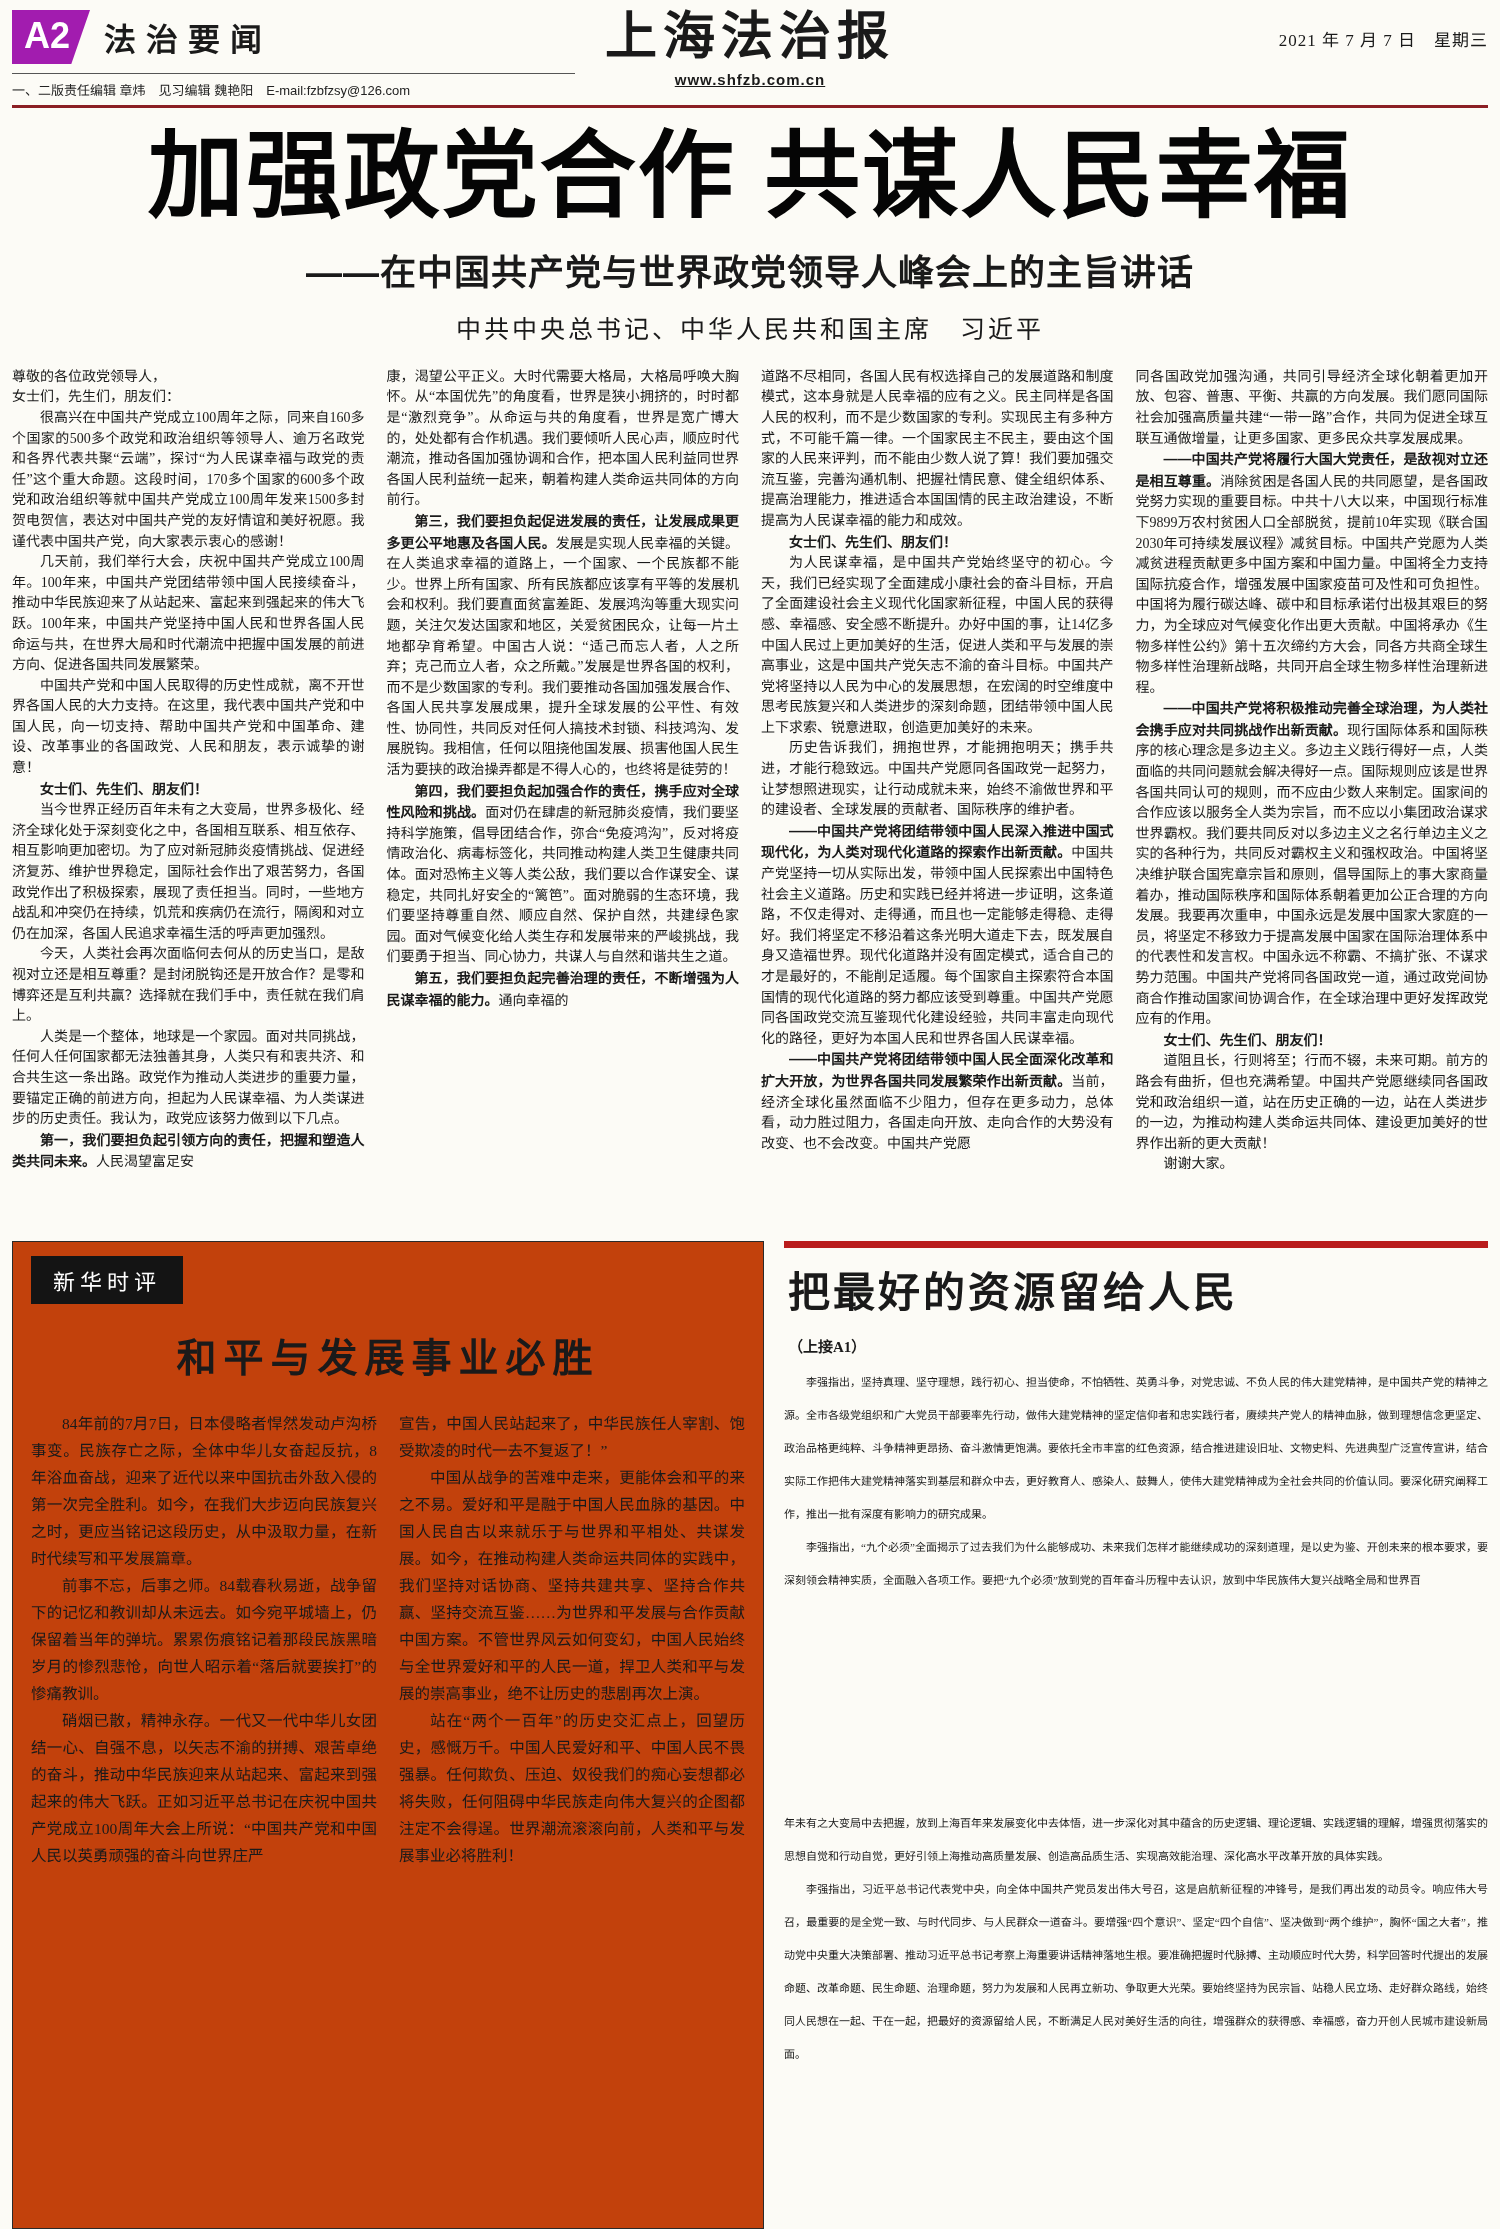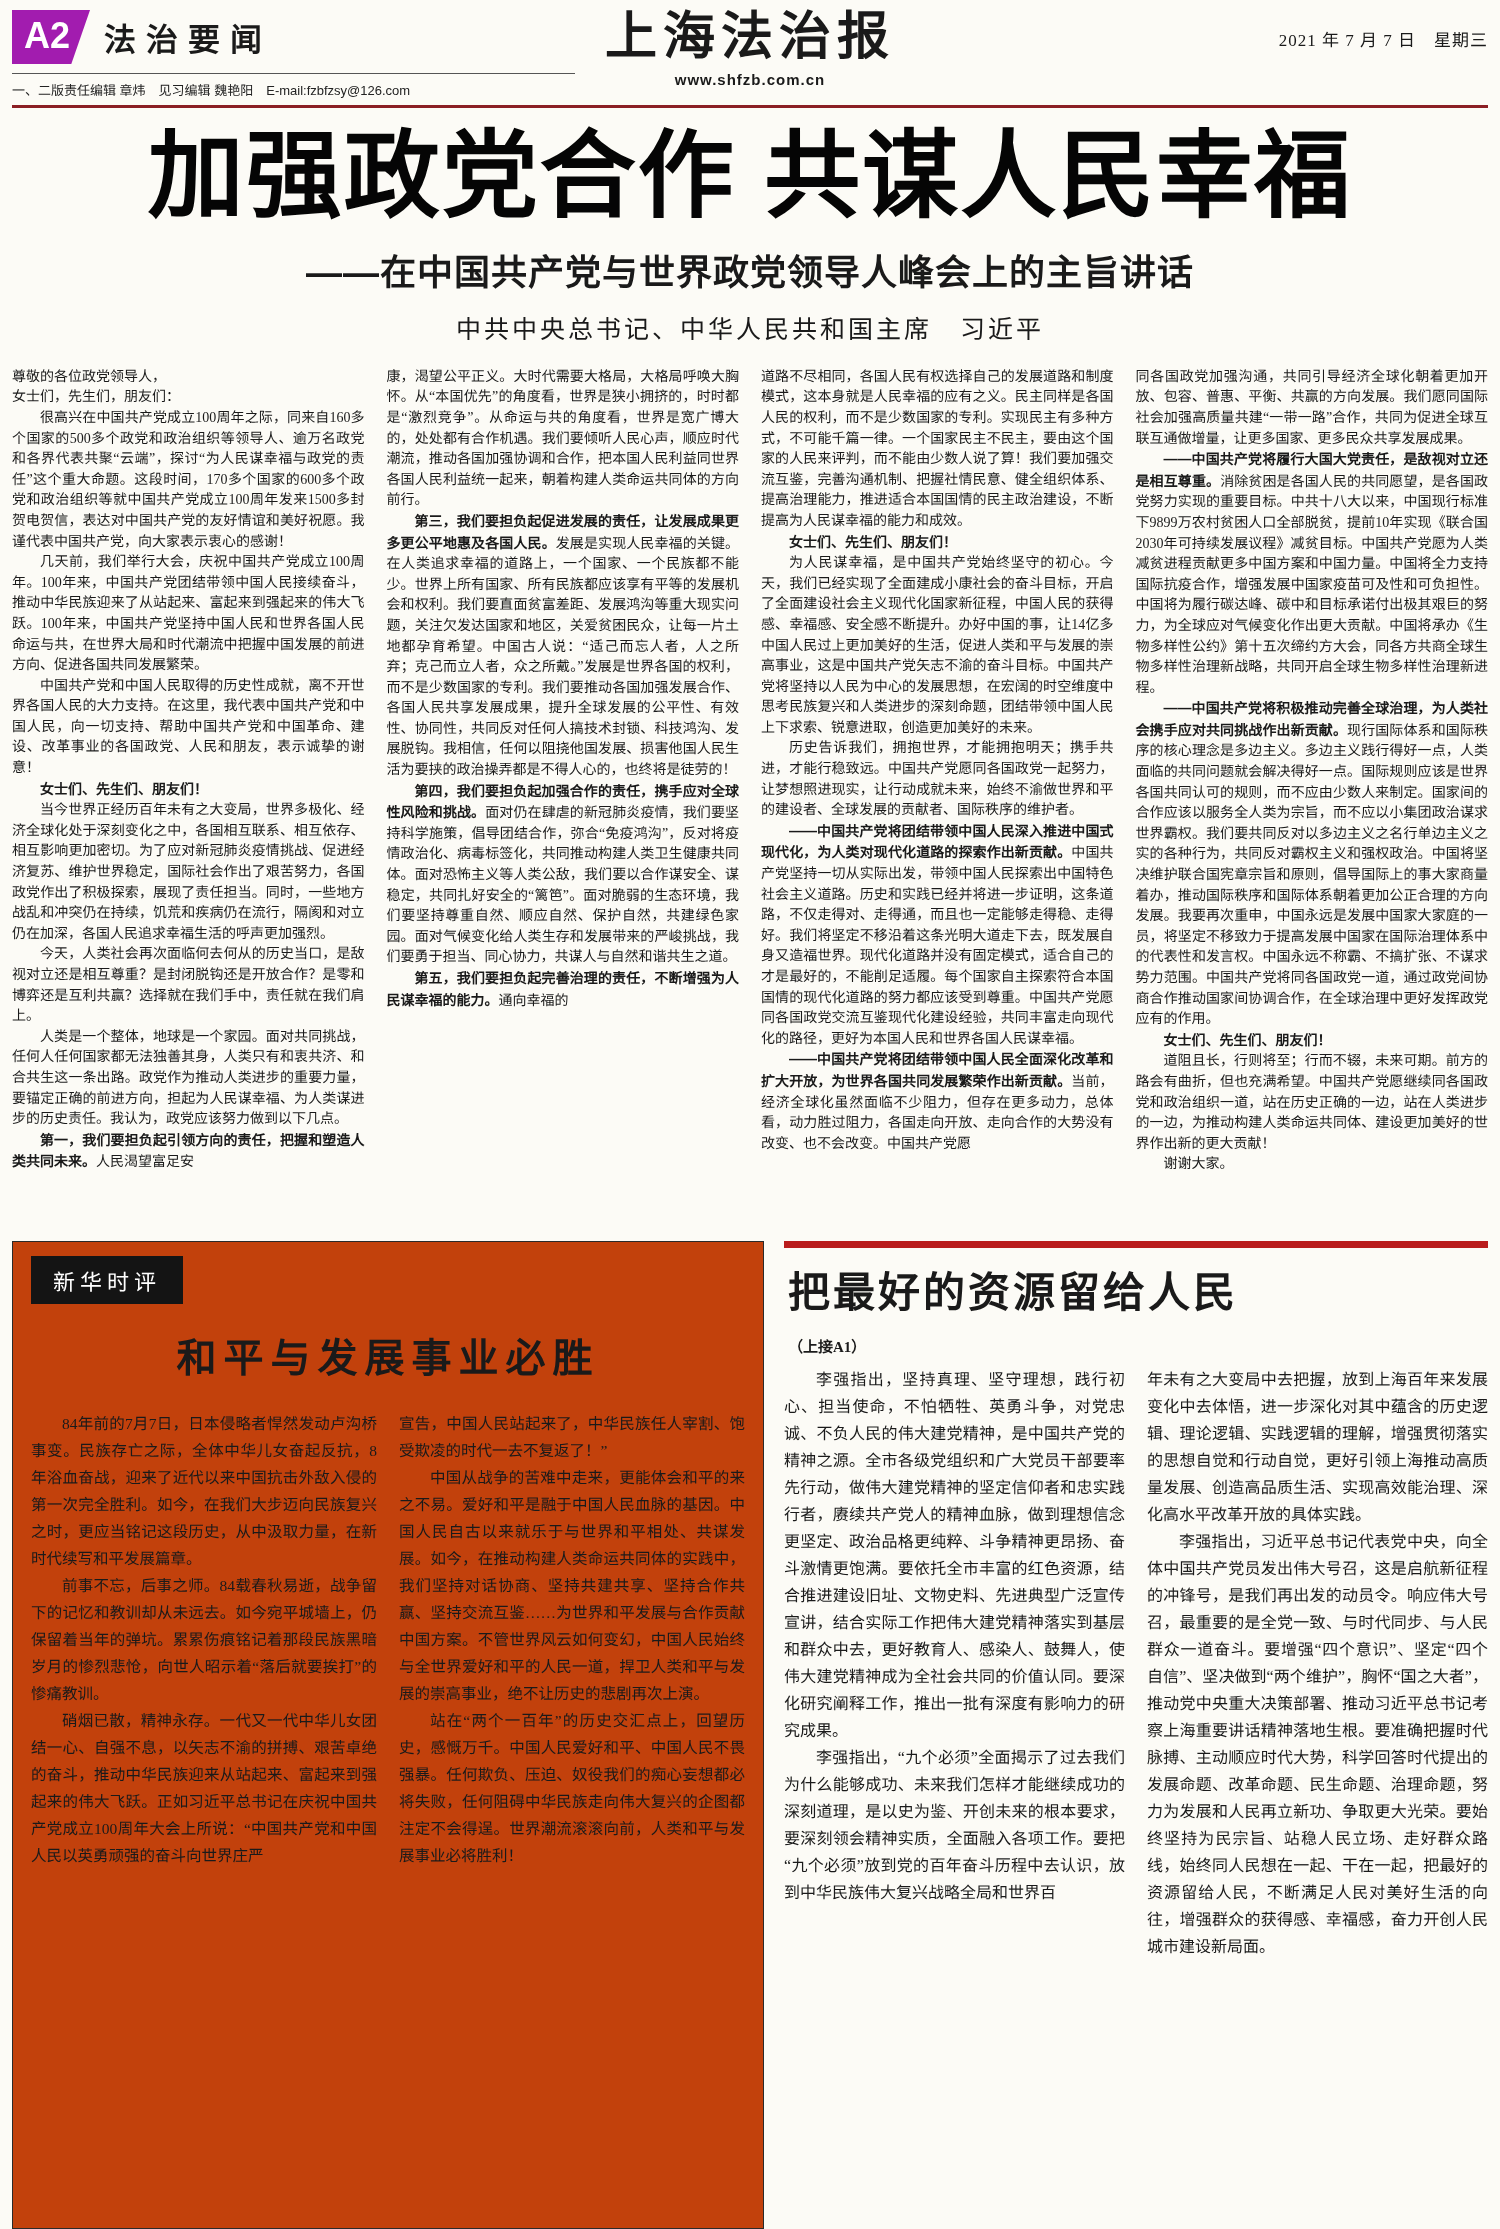--- a/index.html
+++ b/index.html
@@ -24,20 +24,21 @@
   }
   .editors{
     font-size:13px;margin-top:9px;border-top:1px solid #555;
     padding-top:6px;font-family:"Liberation Sans","DejaVu Sans",sans-serif;color:#222;
   }
   .hcenter{text-align:center;padding:0 30px;}
   .masthead{font-size:52px;font-weight:bold;letter-spacing:6px;line-height:1.05;}
   .website{
     font-size:15px;font-weight:bold;letter-spacing:1px;margin-top:6px;
     font-family:"Liberation Sans","DejaVu Sans",sans-serif;
+    text-decoration:underline;
   }
   .hright{text-align:right;}
   .date{font-size:17px;margin-top:16px;letter-spacing:1px;}
   .red-rule{height:3px;background:#8b1f24;margin-top:6px;}
   
   h1.main-headline{
     text-align:center;font-size:96px;margin:18px 0 0;font-weight:900;
     letter-spacing:2px;line-height:1.05;color:#050505;
     font-family:"Liberation Sans","DejaVu Sans",sans-serif;
   }
@@ -68,21 +69,21 @@
     text-align:center;font-size:40px;letter-spacing:7px;margin:22px 0 26px;
     font-weight:900;font-family:"Liberation Sans","DejaVu Sans",sans-serif;
   }
   .cols-comment{font-size:15.5px;line-height:27px;height:800px;overflow:hidden;}
   .right-article{flex:1;min-width:0;border-top:7px solid #b91c1c;padding-top:10px;}
   .right-article h3{
     font-size:42px;margin:0 0 16px 4px;letter-spacing:3px;font-weight:900;
     font-family:"Liberation Sans","DejaVu Sans",sans-serif;
   }
   .continuation{font-size:15px;font-weight:bold;margin:0 0 10px 4px;}
-  .cols-right{font-size:16px;line-height:27px;height:860px;overflow:hidden;}
+  .cols-right{font-size:11px;line-height:33px;height:860px;overflow:hidden;flex-direction:column;}
 </style>
 </head>
 <body>
 
 <div class="page">
 
   <header class="masthead-bar">
     <div class="hleft">
       <div class="hleft-top">
         <div class="edition-badge">A2</div>

